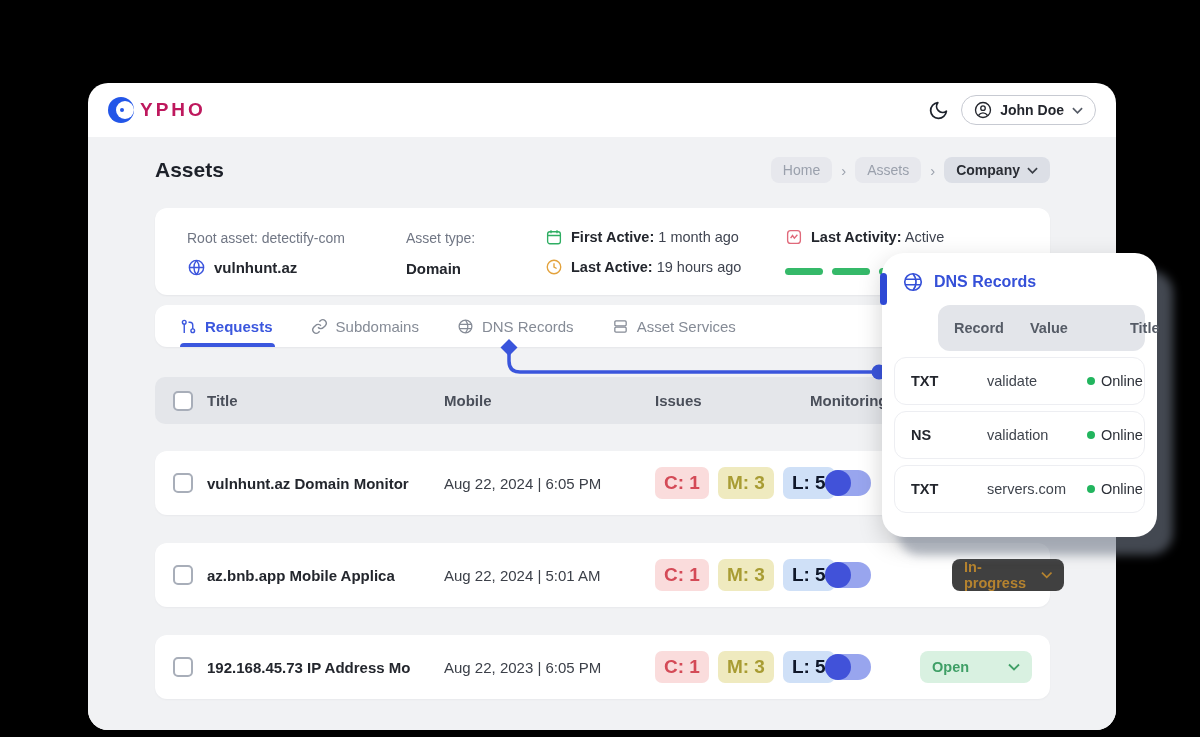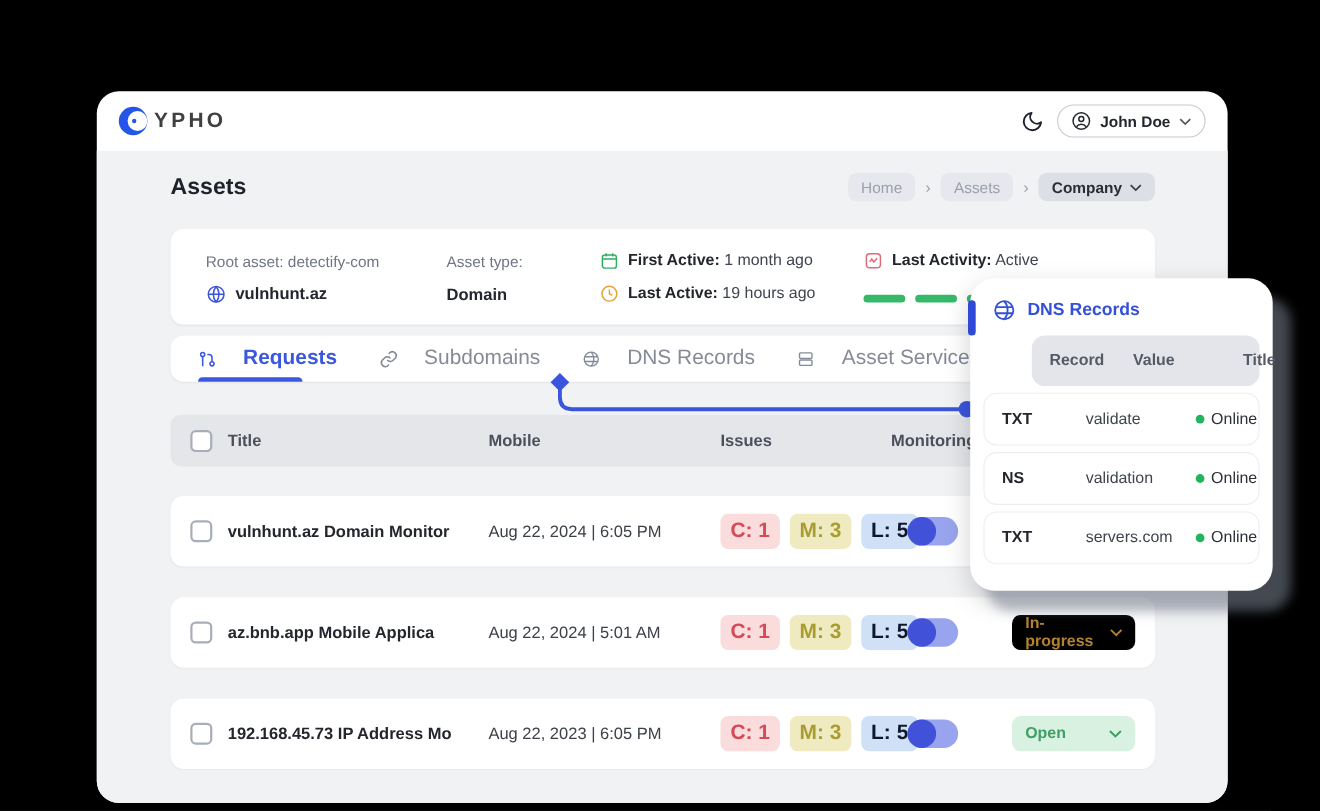--- a/index.html
+++ b/index.html
@@ -10,21 +10,21 @@
   .window { position:absolute; left:88px; top:83px; width:1028px; height:647px;
             background:#fff; border-radius:20px; }
   .topbar { position:absolute; left:0; top:0; right:0; height:54px; display:flex;
             align-items:center; justify-content:space-between; padding:0 20px; }
   .logo { display:flex; align-items:center; gap:6px; }
   .logo-mark { width:26px; height:26px; border-radius:50%; background:#2356e8; position:relative; overflow:hidden; }
   .logo-mark::after { content:""; position:absolute; left:8px; top:4px; width:18px; height:18px;
                       border-radius:50%; background:#fff; }
   .logo-mark::before { content:""; position:absolute; left:12px; top:11px; width:4px; height:4px;
                        border-radius:50%; background:#2356e8; z-index:2; }
-  .logo-text { font-size:19px; font-weight:800; letter-spacing:3px; color:#404040; }
+  .logo-text { font-size:19px; font-weight:800; letter-spacing:3px; color:#be185d; }
   .topbar-right { display:flex; align-items:center; gap:12px; }
   .user-pill { display:flex; align-items:center; gap:8px; border:1.5px solid #c7cad2;
                border-radius:999px; padding:5px 12px; background:#fff; cursor:pointer; }
   .user-name { font-size:14px; font-weight:600; color:#23262d; }
 
   .content { position:absolute; left:0; top:54px; right:0; bottom:0; background:#f1f2f4;
              border-radius:0 0 20px 20px; }
 
   
   .page-title { position:absolute; left:67px; top:21px; font-size:21px; font-weight:700; color:#1d2129; }
@@ -42,21 +42,21 @@
   .ic-line { position:absolute; display:flex; align-items:center; gap:8px; white-space:nowrap;
              font-size:14.5px; color:#3f4450; }
   .ic-line b { color:#23262d; font-weight:700; }
   .dashes { position:absolute; left:630px; top:60px; display:flex; gap:9px; }
   .dash { width:38px; height:7px; border-radius:4px; background:#35b969; }
 
   
   .tabs-card { position:absolute; left:67px; top:168px; width:895px; height:42px; background:#fff;
                border-radius:12px; box-shadow:0 1px 2px rgba(16,24,40,.05);
                display:flex; align-items:center; gap:38px; padding-left:25px; }
-  .tab { display:flex; align-items:center; gap:24px; font-size:19px; color:#858b96; cursor:pointer;
+  .tab { display:flex; align-items:center; gap:8px; font-size:15px; color:#858b96; cursor:pointer;
          height:100%; position:relative; }
   .tab.active { color:#3b57de; font-weight:600; }
   .tab.active .tab-underline { position:absolute; left:0; bottom:0; width:95px; height:4px;
                                border-radius:4px 4px 0 0; background:#3b57de; }
 
   
   .connector { position:absolute; left:405px; top:198px; z-index:5; pointer-events:none; }
 
   
   .grid-row { display:grid; grid-template-columns:34px 237px 211px 155px 110px 1fr;
@@ -73,21 +73,21 @@
   .badge.critical { background:#fadcdc; color:#d44a57; }
   .badge.medium   { background:#efeabf; color:#a89c33; }
   .badge.low      { background:#cfe0f7; color:#0f172a; }
   .toggle { position:relative; width:46px; height:26px; border-radius:13px; background:#98a5ee;
             margin-left:15px; cursor:pointer; }
   .toggle .knob { position:absolute; left:0; top:0; width:26px; height:26px; border-radius:50%;
                   background:#4152d9; }
   .status-pill { width:112px; height:32px; border-radius:8px; padding:0 12px; display:flex;
                  align-items:center; justify-content:space-between; font-size:14.5px; font-weight:600;
                  cursor:pointer; }
-  .status-pill.in-progress { background:#000000; color:#b5832f; }
+  .status-pill.in-progress { background:#404040; color:#b5832f;margin-left:32px; }
   .status-pill.open { background:#d9f1e1; color:#3f9f66; }
 
   
   .popup { position:absolute; left:882px; top:253px; width:275px; height:284px; background:#fff;
            border-radius:22px; z-index:10;
            box-shadow:16px 18px 10px rgba(122,132,148,.55), 0 8px 24px rgba(0,0,0,.18); }
   .popup-accent { position:absolute; left:-2px; top:20px; width:7px; height:32px; border-radius:4px;
                   background:#2e49d5; }
   .popup-header { display:flex; align-items:center; gap:10px; padding:18px 20px 12px; }
   .popup-title { font-size:16px; font-weight:700; color:#3550d8; }

